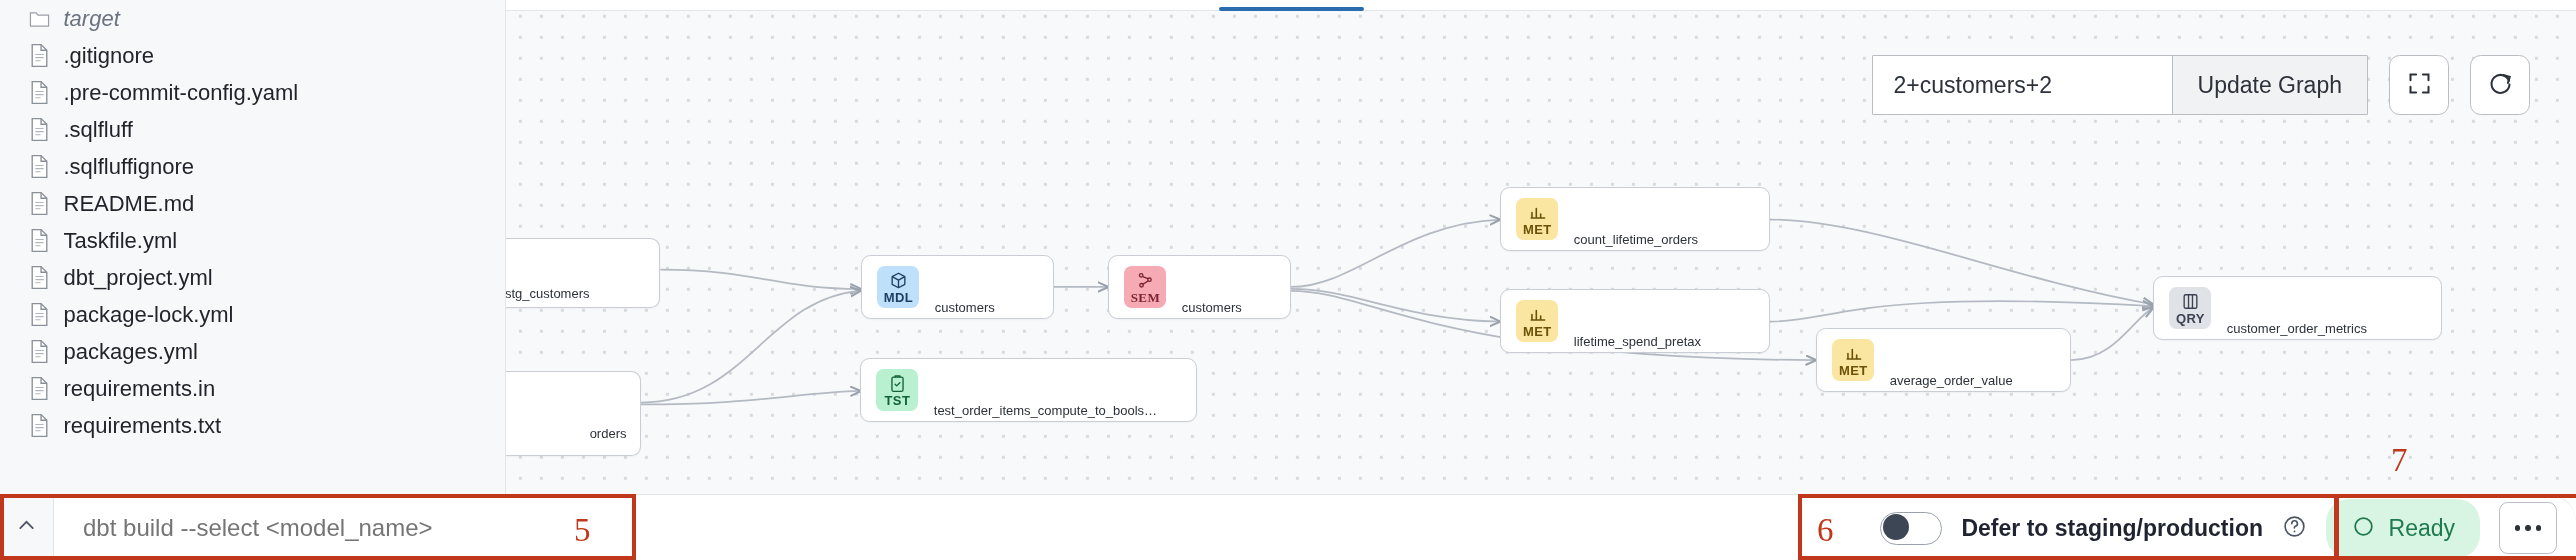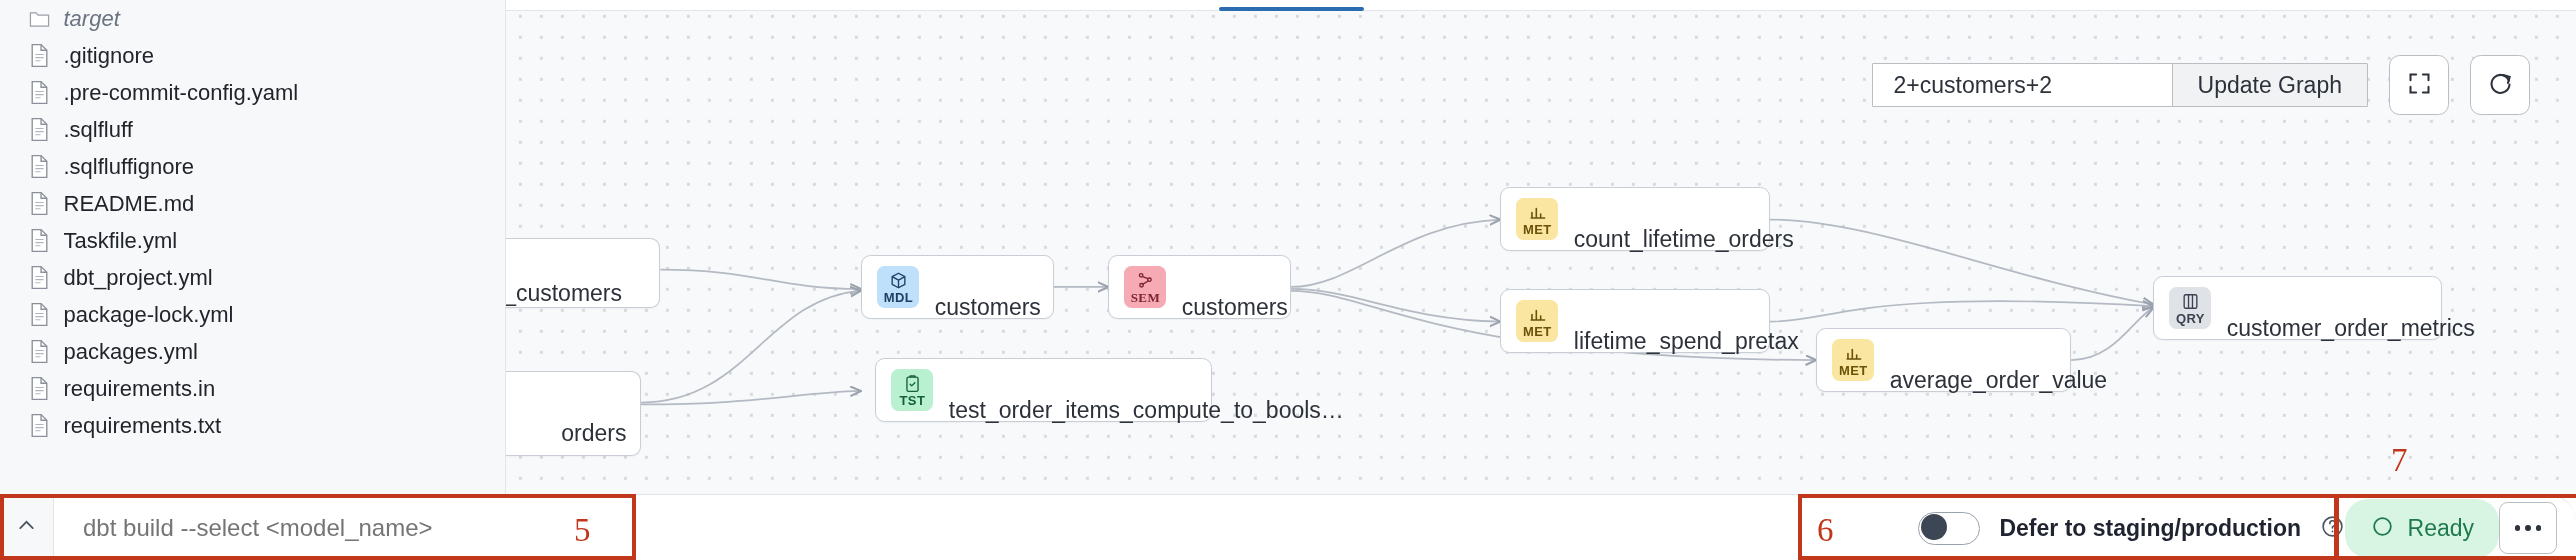--- a/index.html
+++ b/index.html
@@ -57,21 +57,21 @@
     position: absolute; right: 46px; top: 55px;
     display: flex; align-items: center; gap: 21px;
     z-index: 40;
   }
   .selector-group {
     display: flex; align-items: stretch;
     border: 1.5px solid #b9bec5;
     border-radius: 1px;
     background: #ffffff;
     overflow: hidden;
-    height: 44px;
+    height: 60px;
   }
   #selector-input {
     border: none; outline: none;
     width: 299px; padding: 0 21px;
     font-size: 23px; color: #2c313a;
     background: #ffffff;
     font-family: "Liberation Sans", sans-serif;
   }
   #update-graph-btn {
     border: none; border-left: 1.5px solid #b9bec5;
@@ -107,21 +107,21 @@
   }
   .badge {
     width: 42px; height: 42px;
     border-radius: 7.7px;
     display: flex; flex-direction: column;
     align-items: center; justify-content: center;
     flex: 0 0 42px;
     gap: 1px;
   }
   .badge .btext { font-size: 13px; font-weight: 700; letter-spacing: 0.4px; line-height: 1; }
-  .nlabel { font-size: 23px; color: #2c313a; margin-top: 40px; }
+  .nlabel { font-size: 13px; color: #2c313a; margin-top: 40px; }
   .node.clipped { border-left-color: transparent; border-radius: 0 9.6px 9.6px 0; }
   
   #bottom-bar {
     position: absolute; left: 0; top: 494px;
     width: 2576px; height: 66px;
     background: #ffffff;
     border-top: 1px solid #e3e5e8;
     display: flex; align-items: center; border-radius: 28px;
   }
   #cmd-expand {
@@ -133,21 +133,21 @@
   #cmd-input {
     flex: 0 0 auto; width: 578px; height: 100%;
     border: none; outline: none;
     padding-left: 29px;
     font-size: 24px; color: #6b7280;
     background: transparent;
     font-family: "Liberation Sans", sans-serif;
   }
   #bottom-right {
     position:absolute; right: 19px; top: 0;
-    height: 66px; display:flex; align-items:center; 
+    height: 66px; display:flex; align-items:center; gap: 19px;
   }
   #defer-group { display:flex; align-items:center; gap: 19px; padding-left: 35px; }
   .toggle {
     width: 62px; height: 33px; border-radius: 16.4px;
     border: 1.5px solid #9aa2ad; background: #ffffff;
     position: relative; cursor: pointer; flex: 0 0 62px;
   }
   .toggle .knob {
     position:absolute; left: 1.9px; top: 1.9px;
     width: 26px; height: 26px; border-radius: 50%;
@@ -349,21 +349,21 @@
         <div class="node" style="left: 355px; top: 255px; width: 193px;">
           <span class="badge" style="background: rgb(191, 224, 251); color: rgb(29, 63, 99);">
             <svg width="19" height="19" viewBox="0 0 24 24" fill="none" stroke="currentColor" stroke-width="1.7" stroke-linejoin="round">
               <path d="M12 2.8l8 4.4v9.6l-8 4.4-8-4.4V7.2z"></path>
               <path d="M4 7.2l8 4.4 8-4.4M12 11.6V21"></path>
             </svg>
             <span class="btext">MDL</span>
           </span>
           <span class="nlabel">customers</span>
         </div>
-        <div class="node" style="left: 369px; top: 358px; width: 337px;">
+        <div class="node" style="left: 354px; top: 358px; width: 337px;">
           <span class="badge" style="background: rgb(185, 240, 207); color: rgb(19, 97, 58);">
             <svg width="19" height="19" viewBox="0 0 24 24" fill="none" stroke="currentColor" stroke-width="1.7" stroke-linecap="round" stroke-linejoin="round">
               <rect x="5" y="4" width="14" height="18" rx="2"></rect>
               <path d="M9 4V2.5h6V4"></path>
               <path d="M9 13l2 2 4-4"></path>
             </svg>
             <span class="btext">TST</span>
           </span>
           <span class="nlabel">test_order_items_compute_to_bools…</span>
         </div>

